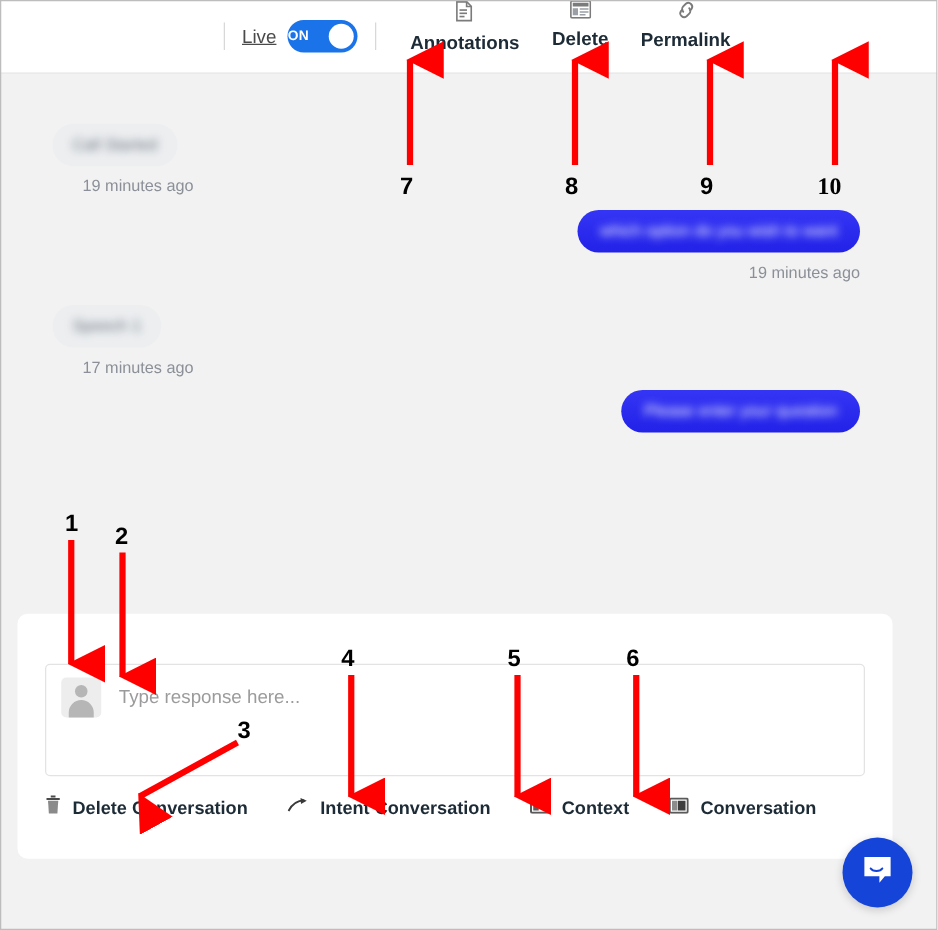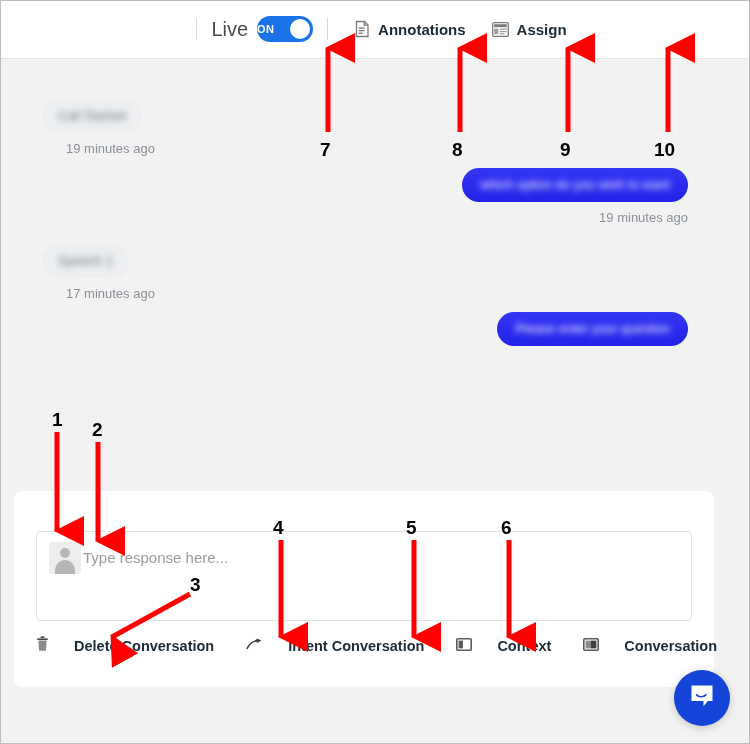--- a/index.html
+++ b/index.html
@@ -40,23 +40,24 @@
     height: 22px;
     background: #d8d8d8;
     margin: 0 14px;
   }
   .live-group {
     display: flex;
     align-items: center;
     gap: 9px;
   }
   .live-label {
-    font-size: 20px;
+    font-size: 15px;
     color: #4a4a4a;
     font-weight: 400;
+    text-decoration: underline;
   }
   .toggle {
     width: 56px;
     height: 26px;
     border-radius: 13px;
     background: #1a73e8;
     position: relative;
     display: flex;
     align-items: center;
     cursor: pointer;
@@ -77,20 +78,21 @@
     border-radius: 50%;
     background: #ffffff;
   }
   .tb-item {
     display: flex;
     align-items: center;
     gap: 8px;
     padding: 0 13px;
     height: 100%;
     cursor: pointer;
+    flex-direction: column;
   }
   .tb-item-label {
     font-size: 15px;
     font-weight: bold;
     color: #1d2b36;
     white-space: nowrap;
   }
   .tb-icon { display: flex; align-items: center; }
 
   
@@ -148,21 +150,21 @@
     left: 22px;
     top: 40px;
     width: 656px;
     height: 90px;
     border: 1px solid #e3e3e3;
     border-radius: 4px;
     box-sizing: border-box;
     display: flex;
     align-items: flex-start;
     padding: 10px 12px;
-    gap: 0;
+    gap: 12px;
     background: #fff;
   }
   .avatar {
     width: 32px;
     height: 32px;
     border-radius: 4px;
     background: #ededed;
     flex: none;
     position: relative;
     overflow: hidden;
@@ -207,21 +209,20 @@
     align-items: center;
     gap: 9px;
     margin-right: 32px;
     cursor: pointer;
   }
   .action-label {
     font-size: 14.5px;
     font-weight: bold;
     color: #1d2b36;
     white-space: nowrap;
-    margin-left: 16px;
   }
 
   
   .intercom {
     position: absolute;
     right: 20px;
     bottom: 18px;
     width: 56px;
     height: 56px;
     border-radius: 50%;
@@ -288,23 +289,34 @@
       <span class="tb-icon">
         <svg width="17" height="15" viewBox="0 0 17 15">
           <rect x="0.7" y="0.7" width="15.6" height="13.6" rx="1" fill="#ffffff" stroke="#7b7b7b" stroke-width="1.3"></rect>
           <rect x="2.2" y="2.2" width="12.6" height="3" fill="#7b7b7b"></rect>
           <rect x="2.2" y="6.6" width="4.2" height="5.6" fill="#9aa0a6"></rect>
           <rect x="7.8" y="6.6" width="7" height="1.2" fill="#9aa0a6"></rect>
           <rect x="7.8" y="9" width="7" height="1.2" fill="#9aa0a6"></rect>
           <rect x="7.8" y="11.2" width="4.6" height="1.2" fill="#9aa0a6"></rect>
         </svg>
       </span>
-      <span class="tb-item-label">Assign</span>
-    </div>
-
+      <span class="tb-item-label">Delete</span>
+    </div>
+
+    <div class="tb-item">
+      <span class="tb-icon">
+        <svg width="18" height="16" viewBox="0 0 18 16">
+          <g fill="none" stroke="#7b7b7b" stroke-width="1.5" stroke-linecap="round">
+            <path d="M6.6 9.4a3.1 3.1 0 0 1 0-4.3l2.1-2.1a3.1 3.1 0 0 1 4.4 4.3l-1 1"></path>
+            <path d="M11.4 6.6a3.1 3.1 0 0 1 0 4.3l-2.1 2.1a3.1 3.1 0 0 1-4.4-4.3l1-1"></path>
+          </g>
+        </svg>
+      </span>
+      <span class="tb-item-label">Permalink</span>
+    </div>
 
   </div>
 </div>
 
 <div class="convo">
 
   <div class="msg-row" style="left:42px; top:40px;">
     <div class="bubble-in">
       <span class="redacted">Call Started</span>
     </div>
@@ -429,15 +441,15 @@
 
 <div class="anno-num" style="left:52px; top:409px;">1</div>
 <div class="anno-num" style="left:92px; top:419px;">2</div>
 <div class="anno-num" style="left:190px; top:574px;">3</div>
 <div class="anno-num" style="left:273px; top:517px;">4</div>
 <div class="anno-num" style="left:406px; top:517px;">5</div>
 <div class="anno-num" style="left:501px; top:517px;">6</div>
 <div class="anno-num" style="left:320px; top:139px;">7</div>
 <div class="anno-num" style="left:452px; top:139px;">8</div>
 <div class="anno-num" style="left:560px; top:139px;">9</div>
-<div class="anno-num" style="left:654px; top:139px;">10</div>
+<div class="anno-num" style="left:654px; top:139px;font-family:Liberation Serif, serif;">10</div>
 
 <div class="page-border"></div>
 
 </body></html>

